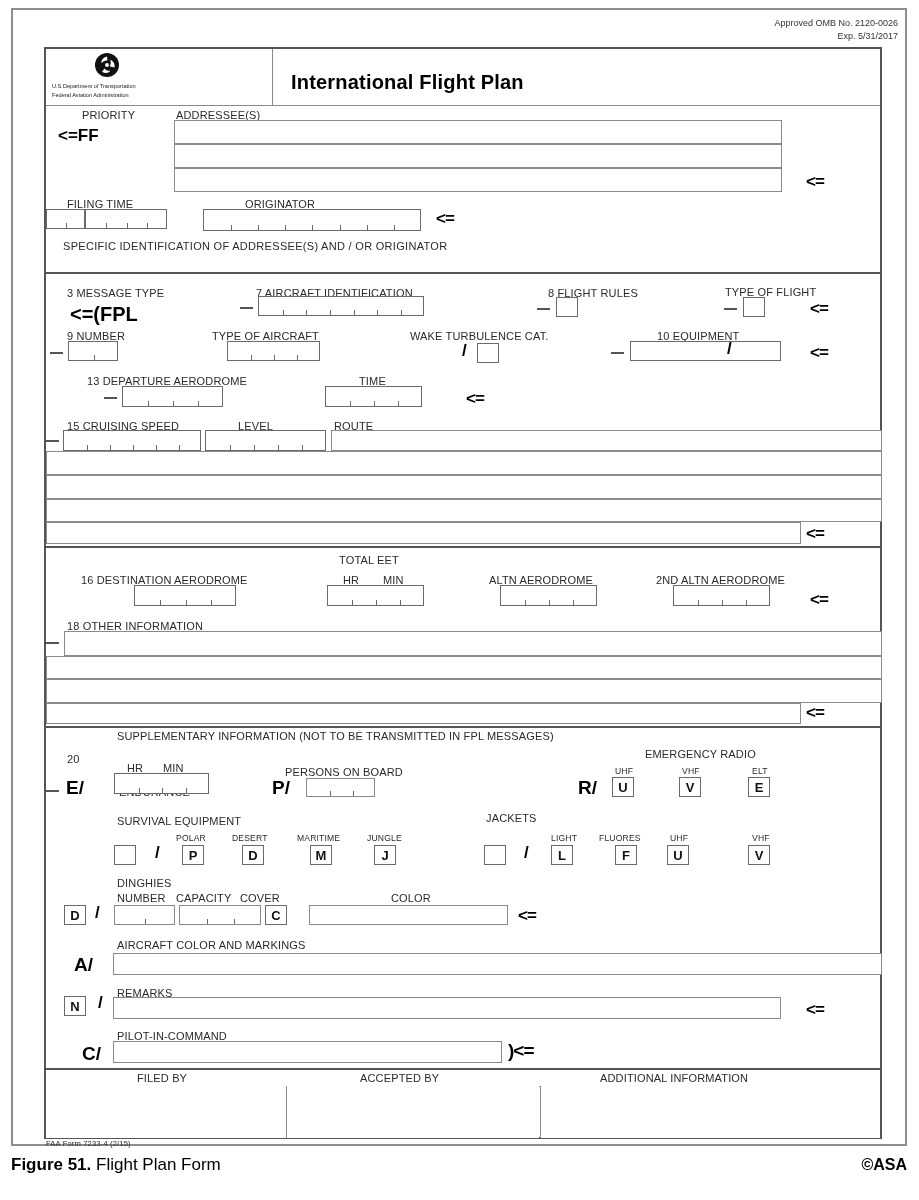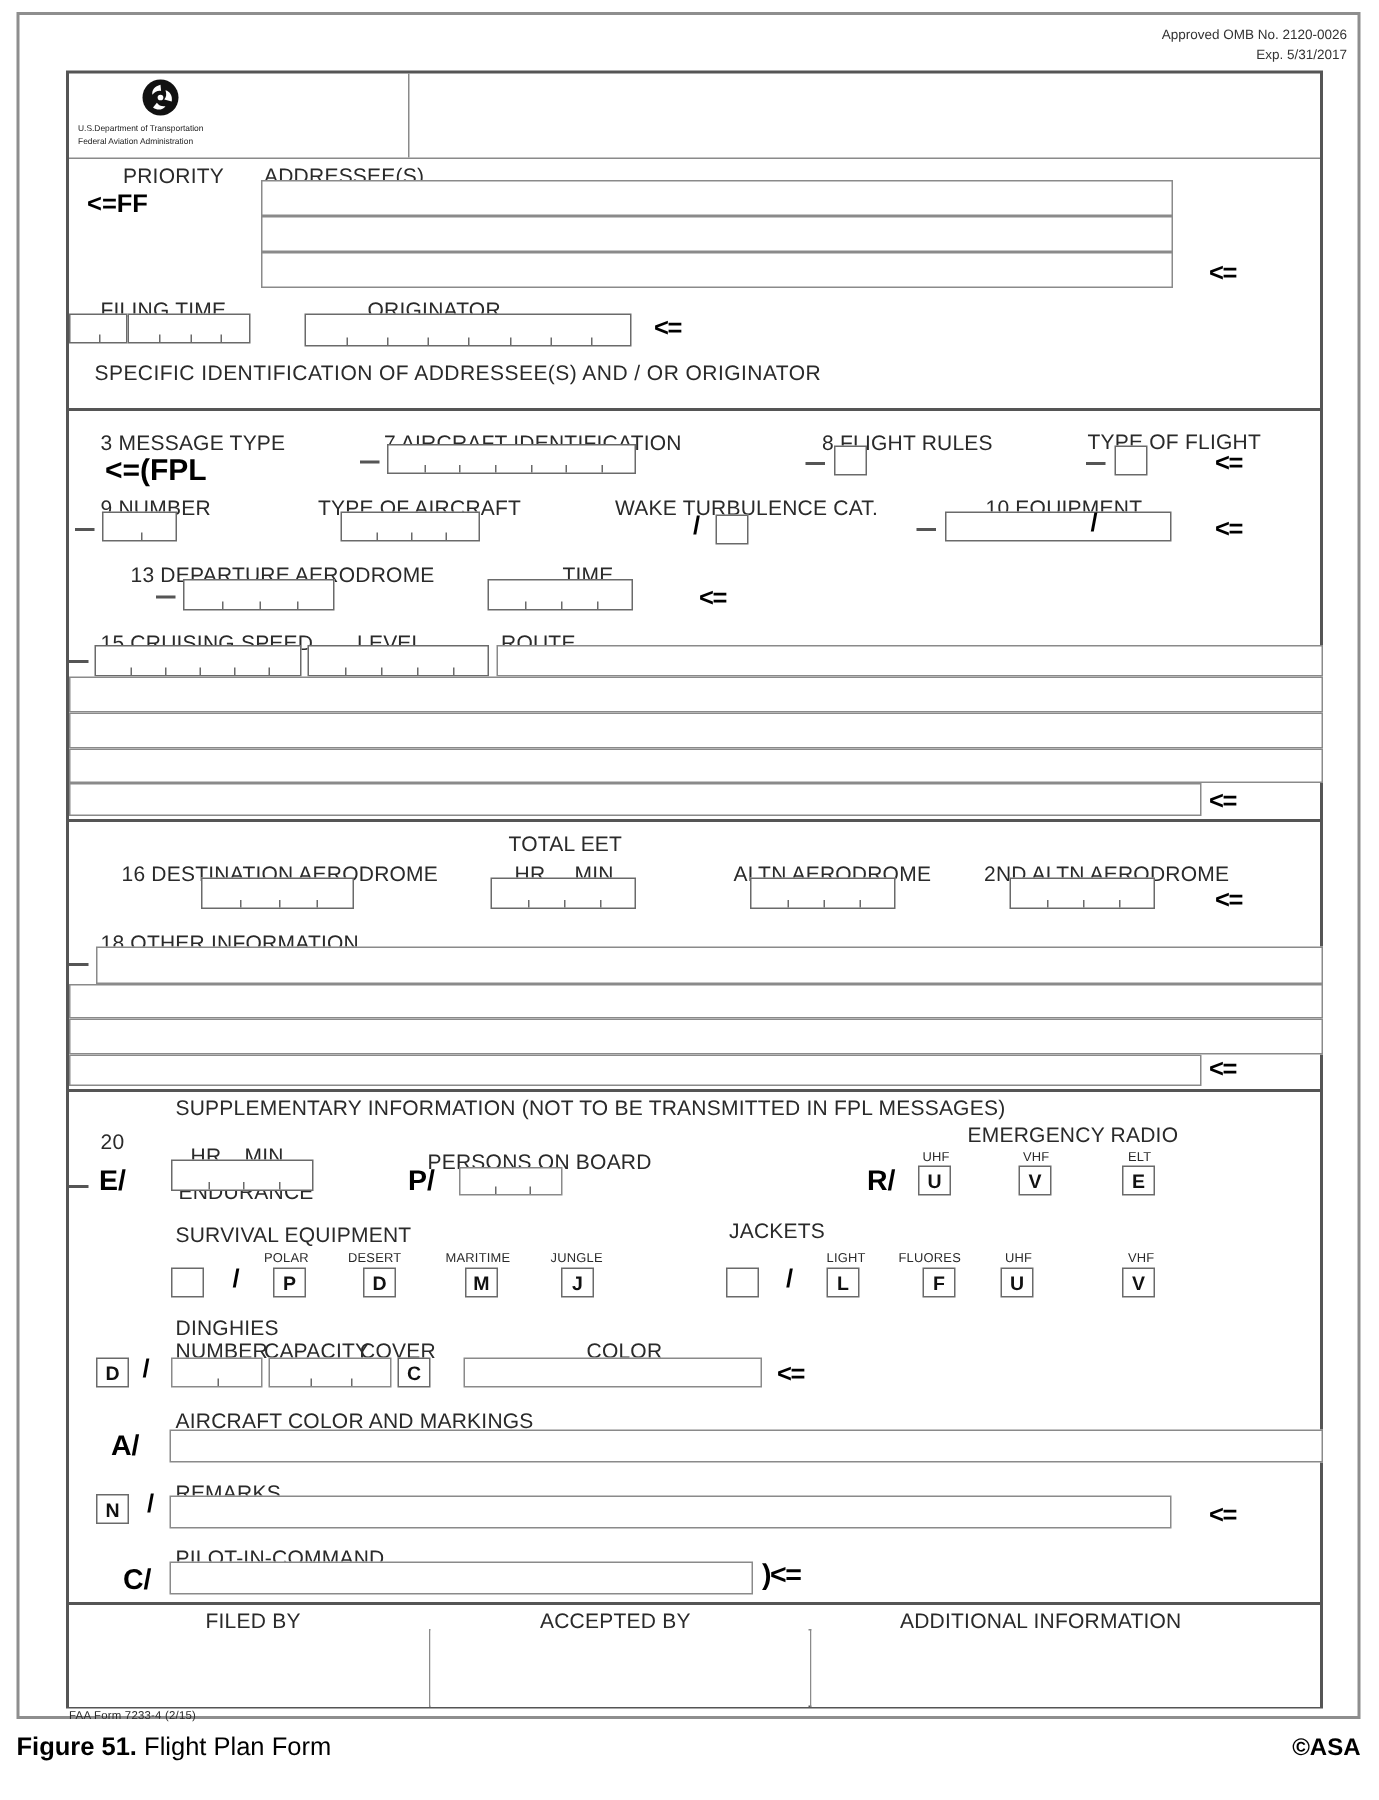--- a/index.html
+++ b/index.html
@@ -34,21 +34,21 @@
     position: absolute;
     left: 44px; top: 47px;
     width: 838px; height: 1092px;
     border: 2px solid #555;
     box-sizing: border-box;
   }
 
   
   .lbl {
     position: absolute;
-    font-size: 14px;
+    font-size: 11px;
     letter-spacing: .15px;
     color: #2a2a2a;
     white-space: nowrap;
     font-family: "Liberation Sans", sans-serif;
   }
   .lbl.sm { font-size: 8.6px; }
   .lbl.xs { font-size: 7.6px; }
   .bold-code {
     position: absolute;
     font-weight: bold;
@@ -203,20 +203,21 @@
       <path d="M20.5 15.6 C21.2 11.9 19.3 8.8 16.3 8.1 C17.2 10.6 16.9 12.7 15.5 14.3 Z" fill="#fff"></path>
       <path d="M8.0 19.7 C11.0 21.9 14.6 21.3 16.3 18.8 C13.7 19.1 11.8 18.3 10.6 16.5 Z" fill="#fff"></path>
       <circle cx="13" cy="13" r="1.9" fill="#fff"></circle>
     </svg>
   </div>
   <div class="agency" style="left:52px; top:82px;">U.S.Department of Transportation</div>
   <div class="agency" style="left:52px; top:91px;">Federal Aviation Administration</div>
 
   <div class="vline" style="left:272px; top:49px; height:56px;"></div>
 
+  <div class="title" style="left:291px; top:71px;">International Flight Plan</div>
 
   <div class="line" style="left:46px; top:105px; width:834px;"></div>
 
   <div class="lbl" style="left:82px; top:109px;">PRIORITY</div>
   <div class="bold-code" style="left:58px; top:126px;">&lt;=FF</div>
 
   <div class="lbl" style="left:176px; top:109px;">ADDRESSEE(S)</div>
 
   <div class="box thin" style="left:174px; top:120px; width:608px; height:24px;"></div>
   <div class="box thin" style="left:174px; top:144px; width:608px; height:24px;"></div>
@@ -310,21 +311,21 @@
   <div class="lbl" style="left:87px; top:375px;">13 DEPARTURE AERODROME</div>
   <div class="dash" style="left:104px; top:397px;"></div>
   <div class="box" style="left:122px; top:386px; width:101px; height:21px;">
     <span class="ticks">
       <i style="left:25px"></i>
         <i style="left:50px"></i>
         <i style="left:75px"></i>
     </span>
   </div>
 
-  <div class="lbl" style="left:375px; top:375px;">TIME</div>
+  <div class="lbl" style="left:359px; top:375px;">TIME</div>
   <div class="box" style="left:325px; top:386px; width:97px; height:21px;">
     <span class="ticks">
       <i style="left:24px"></i>
         <i style="left:48px"></i>
         <i style="left:72px"></i>
     </span>
   </div>
   <div class="arrow" style="left:466px; top:389px;">&lt;=</div>
 
   <div class="lbl" style="left:67px; top:420px;">15 CRUISING SPEED</div>

